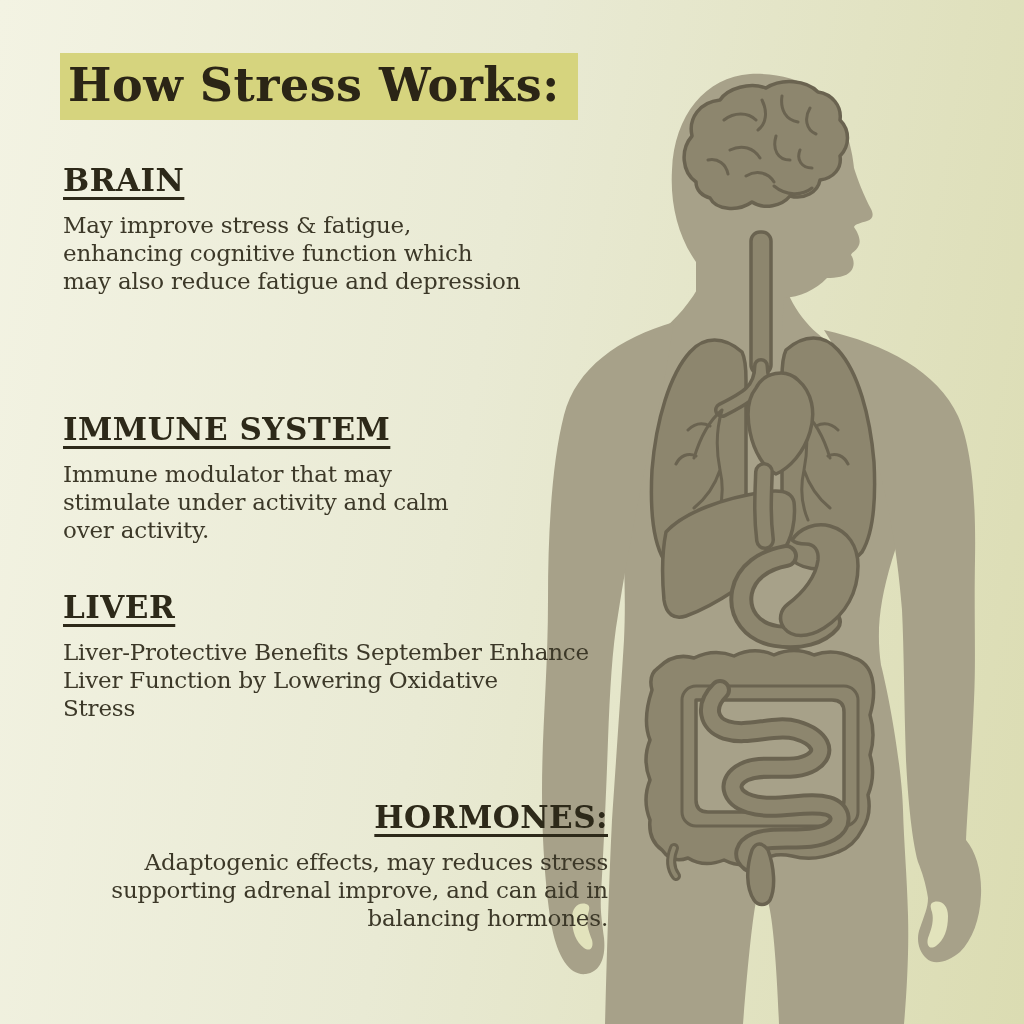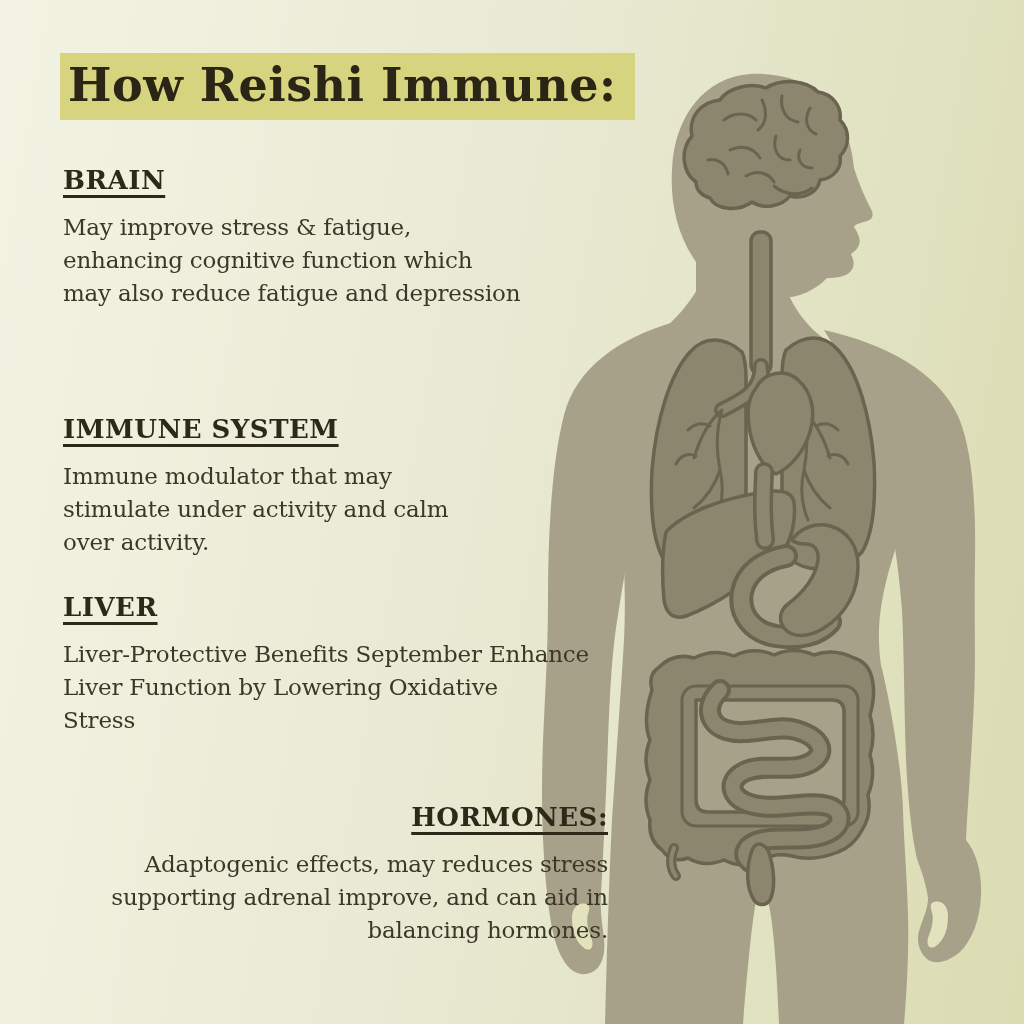--- a/index.html
+++ b/index.html
@@ -16,28 +16,28 @@
     background:var(--title-highlight);
     color:var(--title-text);
     font-size:46px;font-weight:700;line-height:1.0;
     padding:9px 18px 12px 8px;
     letter-spacing:0.5px;
     white-space:nowrap;
   }
   .sec{position:absolute;left:63px;width:545px;}
   .sec h2{
     margin:0;color:var(--heading-text);
-    font-size:26px;font-weight:700;line-height:34px;letter-spacing:0.5px;
+    font-size:31px;font-weight:700;line-height:34px;letter-spacing:0.5px;
     text-decoration:underline;
     text-decoration-thickness:2.5px;
     text-underline-offset:6px;
   }
   .sec p{
     margin:14px 0 0 0;color:var(--body-text);
-    font-size:23px;font-weight:400;line-height:33px;letter-spacing:-0.2px;
+    font-size:23px;font-weight:400;line-height:28px;letter-spacing:-0.2px;
     white-space:pre-line;
   }
   .s1{top:163px;} .s2{top:380px;margin-top:32px;} .s3{top:590px;} .s4{top:800px;text-align:right;}
 
   
   .body-fill{fill:var(--figure-body);stroke:none;}
   .organ{fill:var(--figure-organ);stroke:var(--figure-stroke);stroke-width:3.5;stroke-linejoin:round;}
   .organ-line{fill:none;stroke:var(--figure-stroke);stroke-width:3;stroke-linecap:round;stroke-linejoin:round;}
   .tube-outer{fill:none;stroke:var(--figure-stroke);stroke-linecap:round;stroke-linejoin:round;}
   .tube-inner{fill:none;stroke:var(--figure-organ);stroke-linecap:round;stroke-linejoin:round;}
@@ -298,21 +298,21 @@
         M 206,150 C 218,144 230,148 236,158
         M 252,136 C 248,150 254,160 266,160
         M 184,160 C 194,158 202,164 204,174
         M 276,150 C 272,160 278,168 288,168
         M 222,176 C 232,170 244,172 250,182
         M 250,186 C 262,196 278,196 288,188"></path>
     </g>
   </svg>
 
   <div class="text-col">
-    <h1 class="title">How Reishi Immune:</h1>
+    <h1 class="title">How Stress Works:</h1>
 
     <section class="sec s1">
       <h2>BRAIN</h2>
       <p>May improve stress &amp; fatigue,
 enhancing cognitive function which
 may also reduce fatigue and depression</p>
     </section>
 
     <section class="sec s2">
       <h2>IMMUNE SYSTEM</h2>

